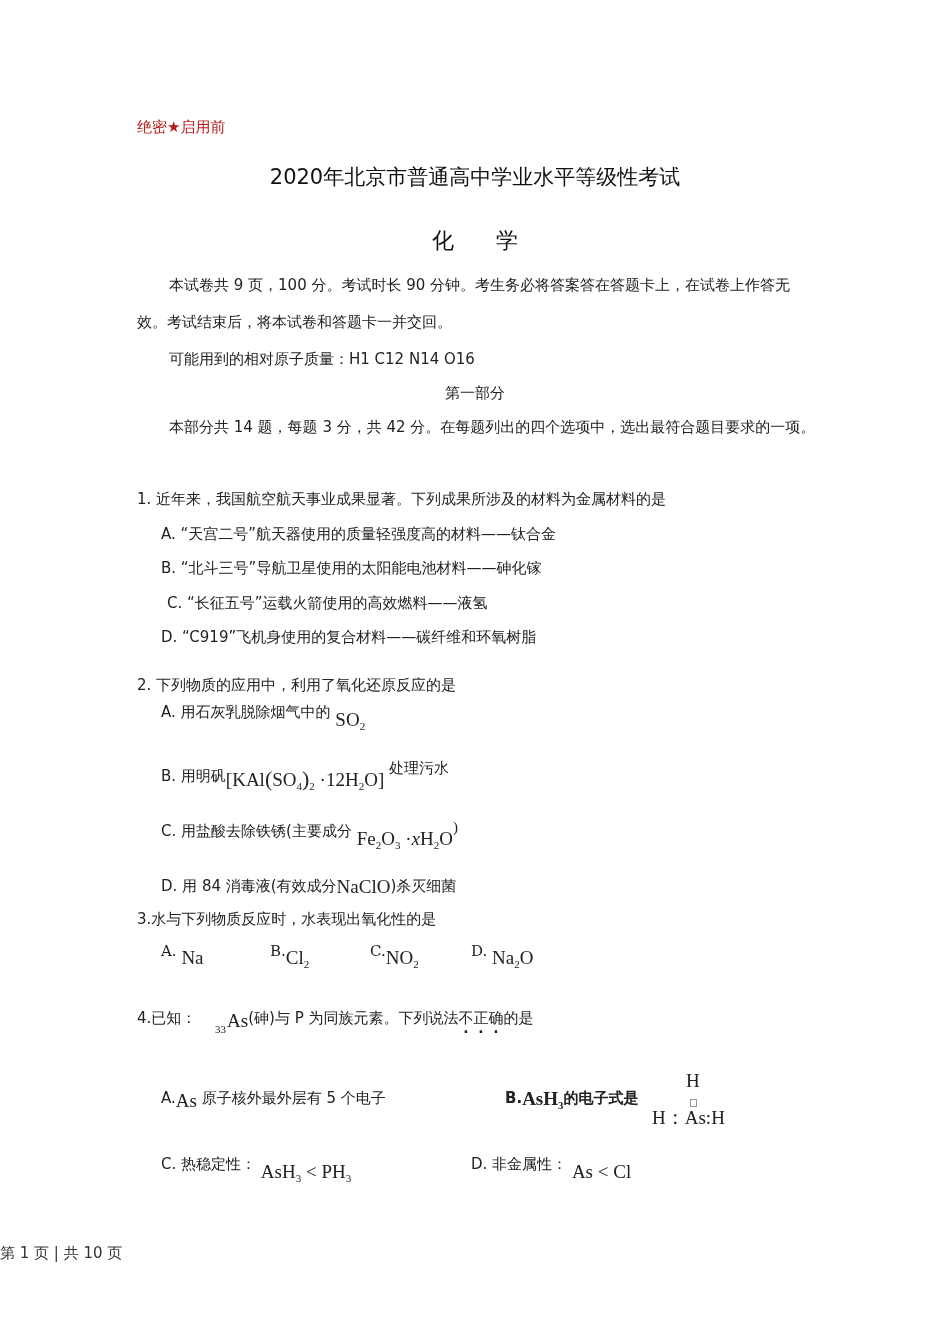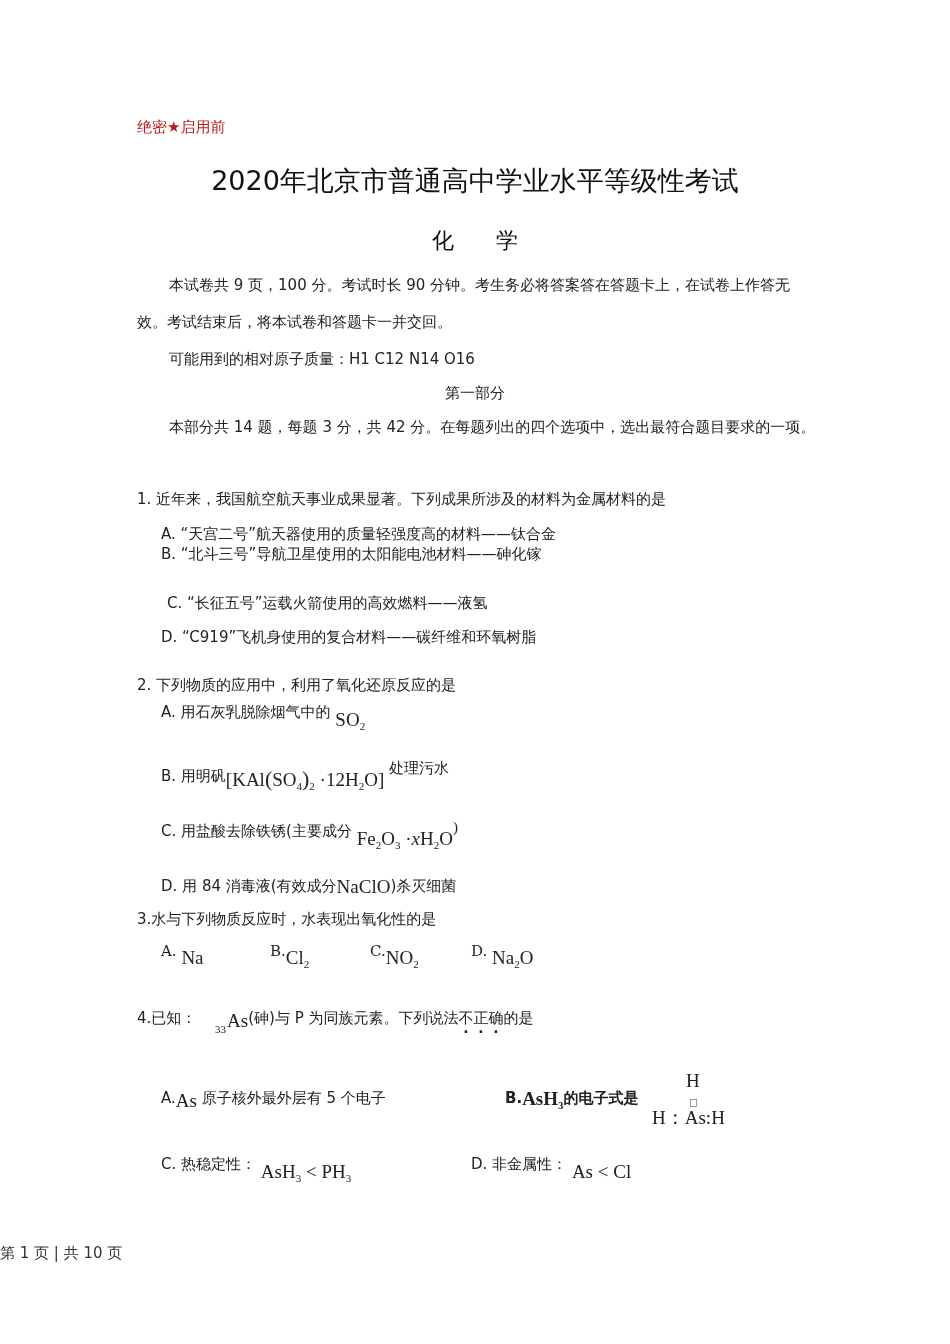--- a/index.html
+++ b/index.html
@@ -7,21 +7,21 @@
            font-family: "DejaVu Serif", "Liberation Serif", serif; color: #222; }
     .abs { position: absolute; white-space: nowrap; }
     .cjk { font-family: "DejaVu Sans", sans-serif; }
     .t15 { font-size: 15px; text-align: right; }
     .formula { font-family: "Liberation Serif", serif; font-size: 19px; color: #222; }
     .formula sub { font-size: 11px; vertical-align: -4px; }
     .formula .pre-sub { font-size: 11px; position: relative; top: 6px; margin-right: 1px; }
     .ital { font-style: italic; }
     .big-paren { font-size: 22px; }
     .secret { left: 137px; top: 118px; font-size: 15px; color: #b91c1c; }
-    .title { left: 0; width: 950px; top: 163px; text-align: center; font-size: 27px; color: #111;
+    .title { left: 0; width: 950px; top: 163px; text-align: center; font-size: 21px; color: #111;
              font-family: "DejaVu Sans", sans-serif; }
     .subject { left: 0; width: 950px; top: 226px; text-align: center; font-size: 22px; color: #111;
                font-family: Liberation Mono, monospace; letter-spacing: 42px; padding-left: 42px; box-sizing: border-box; }
     .para { left: 137px; width: 680px; font-size: 15px; line-height: 37px; white-space: normal; }
     .indent { text-indent: 32px; }
     .center { left: 0; width: 950px; text-align: center; font-size: 15px; }
     .emph-dots { position: relative; }
     .emph-dots::after { content: "·"; position: absolute; left: 50%; transform: translateX(-50%);
                         bottom: -13px; font-size: 14px; font-weight: bold; }
     .footer { left: 0; width: 950px; top: 1244px; text-align: left; font-size: 15px; color: #333;
@@ -43,21 +43,21 @@
 <div class="abs para indent cjk" style="top:409px;">本部分共 14 题，每题 3 分，共 42 分。在每题列出的四个选项中，选出最符合题目要求的一项。</div>
 
 <div class="abs cjk t15" style="left:137px; top:490px;">
   <span>1.</span>
   <span>近年来，我国航空航天事业成果显著。下列成果所涉及的材料为金属材料的是</span>
 </div>
 <div class="abs cjk t15" style="left:161px; top:525px;">
   <span>A.</span>
   <span>“天宫二号”航天器使用的质量轻强度高的材料——钛合金</span>
 </div>
-<div class="abs cjk t15" style="left:161px; top:545px;">
+<div class="abs cjk t15" style="left:161px; top:559px;">
   <span>B.</span>
   <span>“北斗三号”导航卫星使用的太阳能电池材料——砷化镓</span>
 </div>
 <div class="abs cjk t15" style="left:167px; top:594px;">
   <span>C.</span>
   <span>“长征五号”运载火箭使用的高效燃料——液氢</span>
 </div>
 <div class="abs cjk t15" style="left:161px; top:628px;">
   <span>D.</span>
   <span>“C919”飞机身使用的复合材料——碳纤维和环氧树脂</span>

